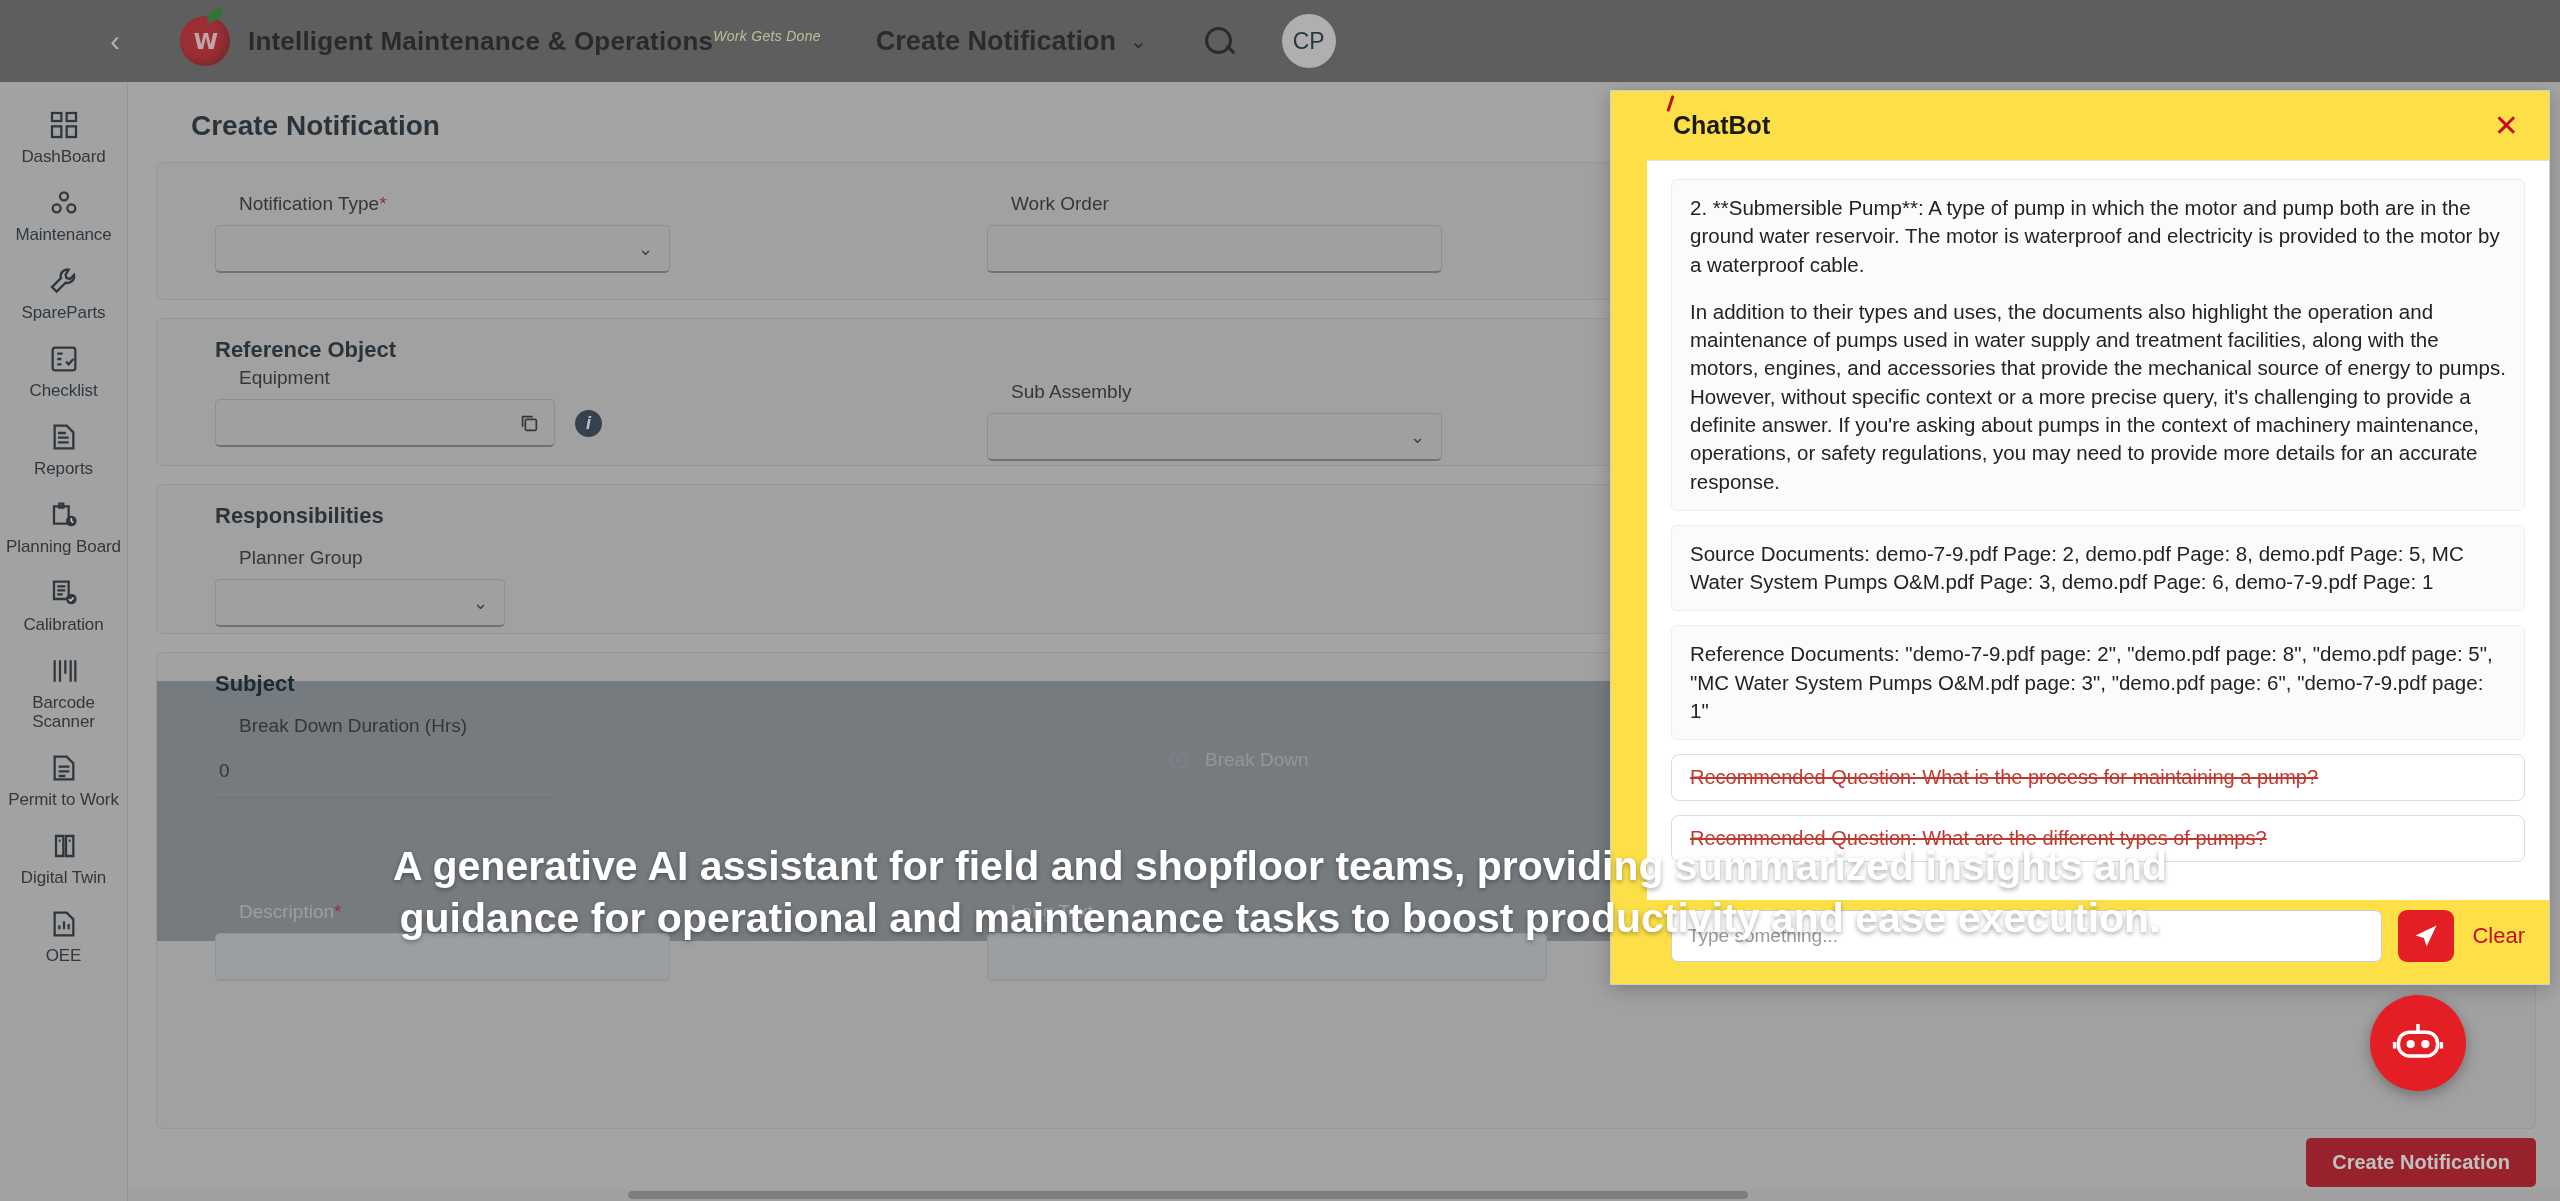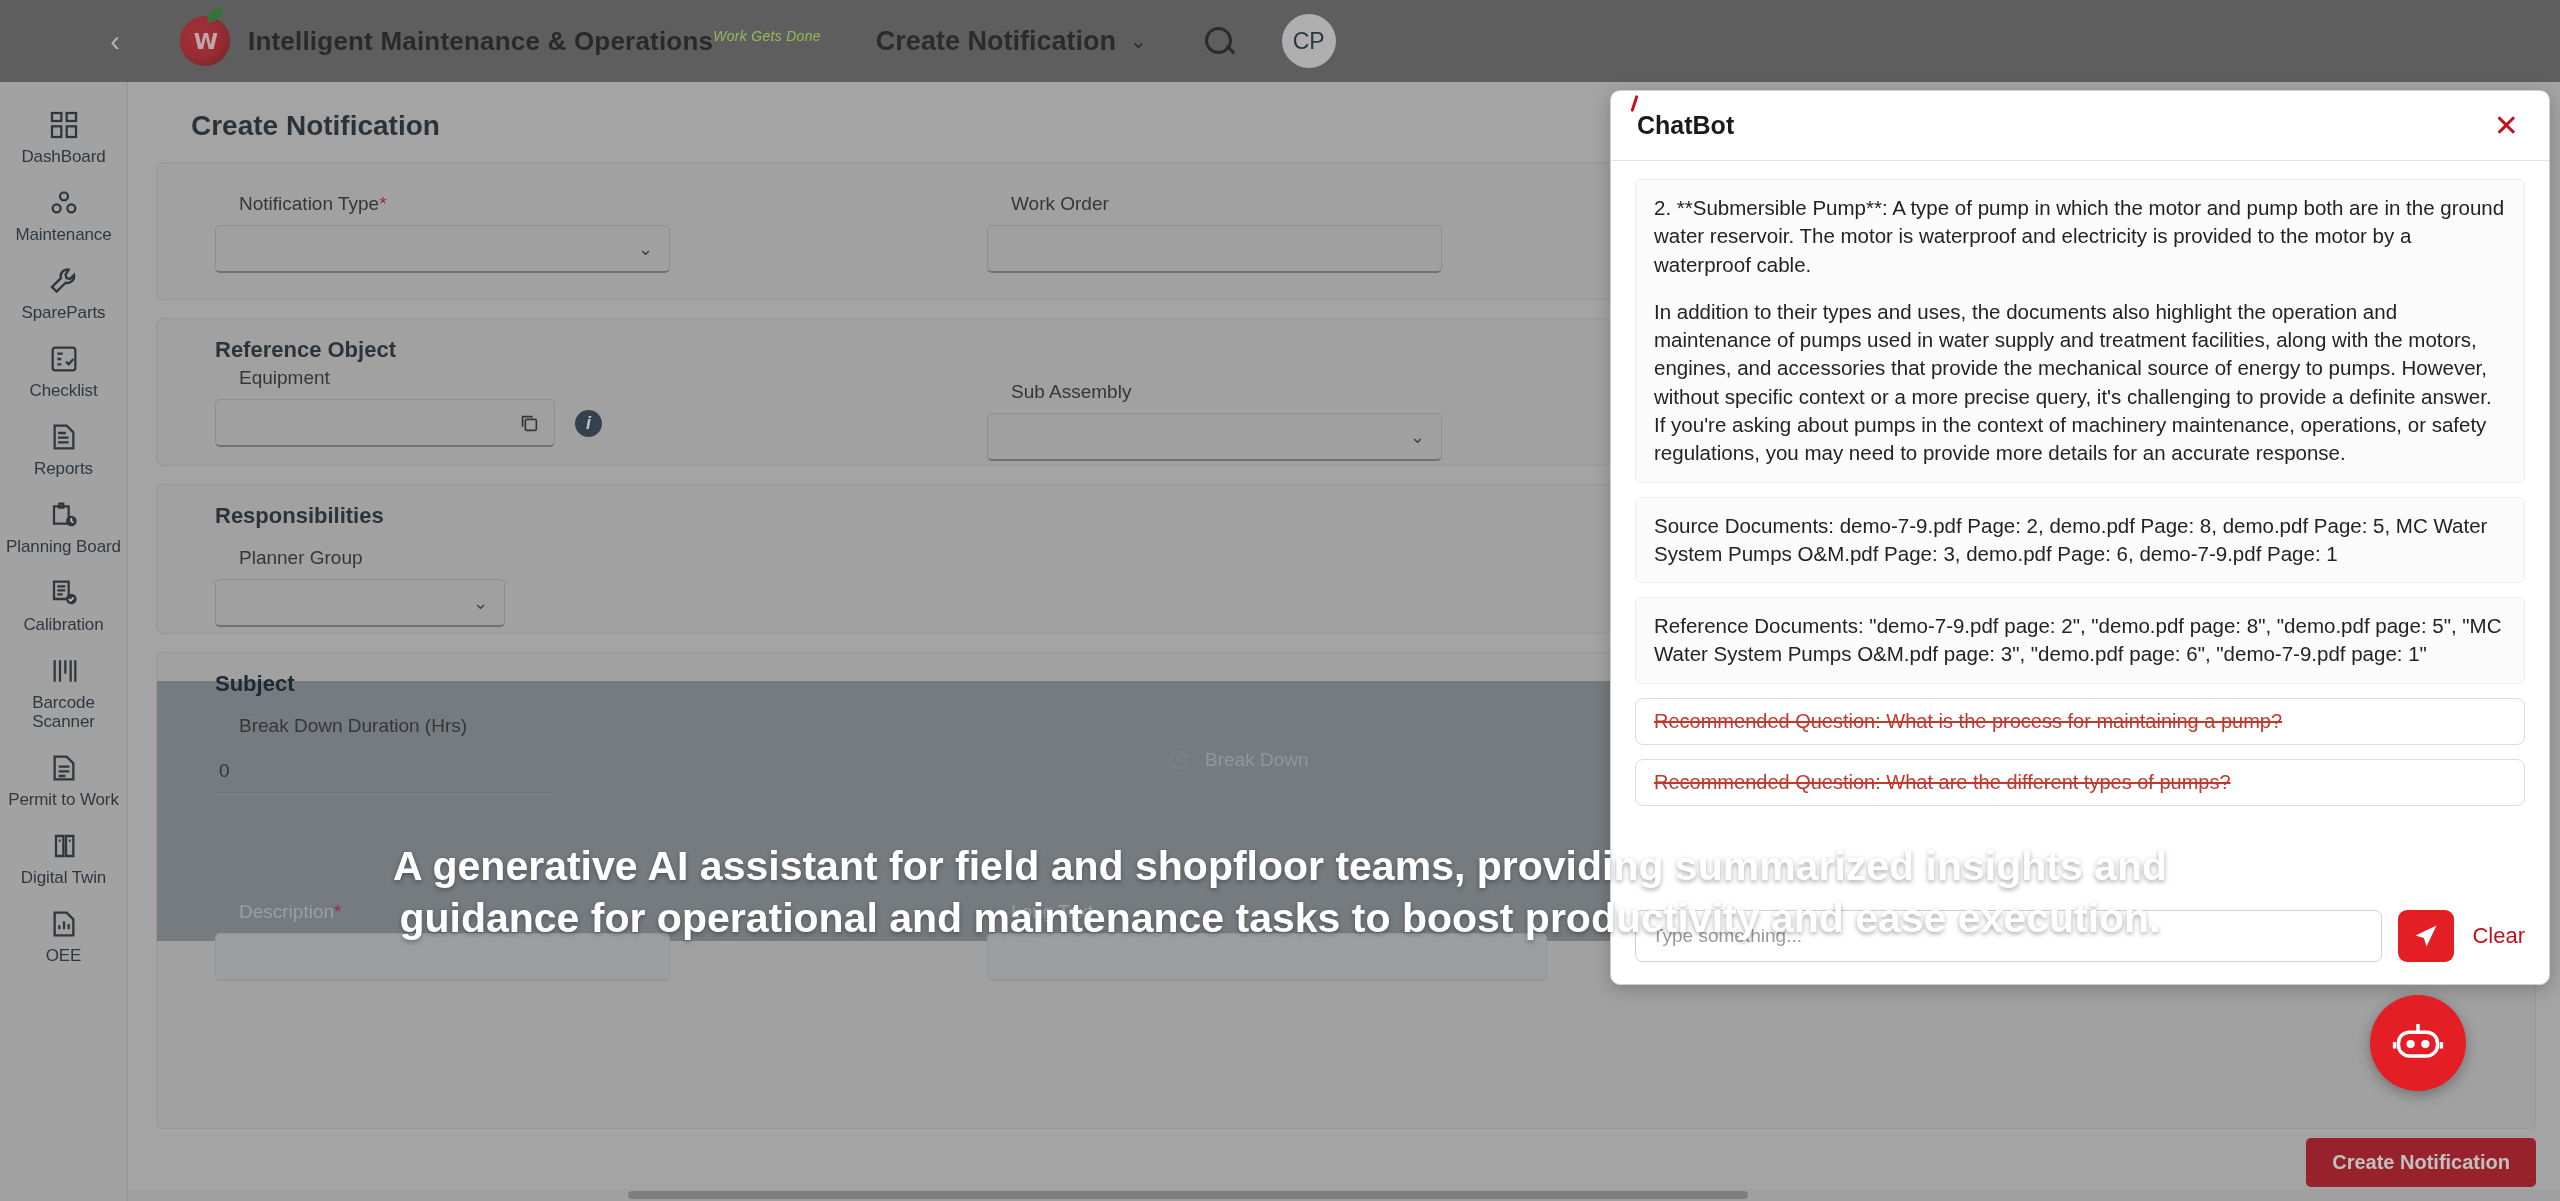--- a/index.html
+++ b/index.html
@@ -35,21 +35,21 @@
     position: absolute; top: -6px; left: 26px; width: 18px; height: 10px;
     background: #2e8b33; border-radius: 60% 10% 60% 10%;
     transform: rotate(-28deg);
   }
   .brand-logo .wm {
     color: #ffd9d9; font-size: 22px; font-weight: 700; letter-spacing: -2px;
     font-family: "DejaVu Sans", sans-serif;
   }
   .brand-text { margin-left: 18px; display: flex; justify-content: center; }
   .brand-title { color: #1b1b1b; font-size: 26px; font-weight: 600; letter-spacing: .2px; }
-  .brand-sub { color: #bef264; font-size: 14px; font-style: italic; margin-top: 2px; letter-spacing: .3px;}
+  .brand-sub { color: #fef9c3; font-size: 14px; font-style: italic; margin-top: 2px; letter-spacing: .3px;}
   .page-menu {
     margin-left: 55px; display: flex; align-items: center; gap: 14px;
     color: #1d1d1d; font-size: 27px; font-weight: 600; cursor: pointer;
   }
   .chev-down { font-size: 20px; font-weight: 400; }
   .search-ic {
     margin-left: 55px; width: 34px; height: 34px; position: relative; cursor: pointer;
   }
   .search-ic::before {
     content: ""; position: absolute; left: 3px; top: 3px; width: 21px; height: 21px;
@@ -158,23 +158,23 @@
     background: #cfcfcf;
   }
   .hscroll .thumb { position: absolute; left: 500px; width: 1120px; top: 2px; height: 8px; background: #9b9b9b; border-radius: 4px; }
 
   
   .veil { position: absolute; inset: 0; background: rgba(70,70,70,.34); pointer-events: none; }
 
   
   .chatbot {
     position: absolute; left: 1610px; top: 90px; width: 940px; height: 895px;
-    background: #ffffff; border: 1px solid #cfcfcf; border-radius: 10px;
+    background: #fde047; border: 1px solid #cfcfcf; border-radius: 0;
     box-shadow: 0 4px 18px rgba(0,0,0,.22);
-    display: flex; flex-direction: column; overflow: hidden;
+    display: flex; flex-direction: column; overflow: hidden; padding-left: 36px;
   }
   .cb-head {
     height: 70px; flex: 0 0 70px; border-bottom: 1px solid #e2e2e2;
     display: flex; align-items: center; justify-content: space-between;
     padding: 0 30px 0 26px; position: relative;
   }
   .cb-title { font-size: 25px; font-weight: 600; color: #1b1b1b; }
   .cb-tick {
     position: absolute; left: 22px; top: 4px; width: 3px; height: 17px;
     background: #c2101f; transform: rotate(18deg); border-radius: 2px;

